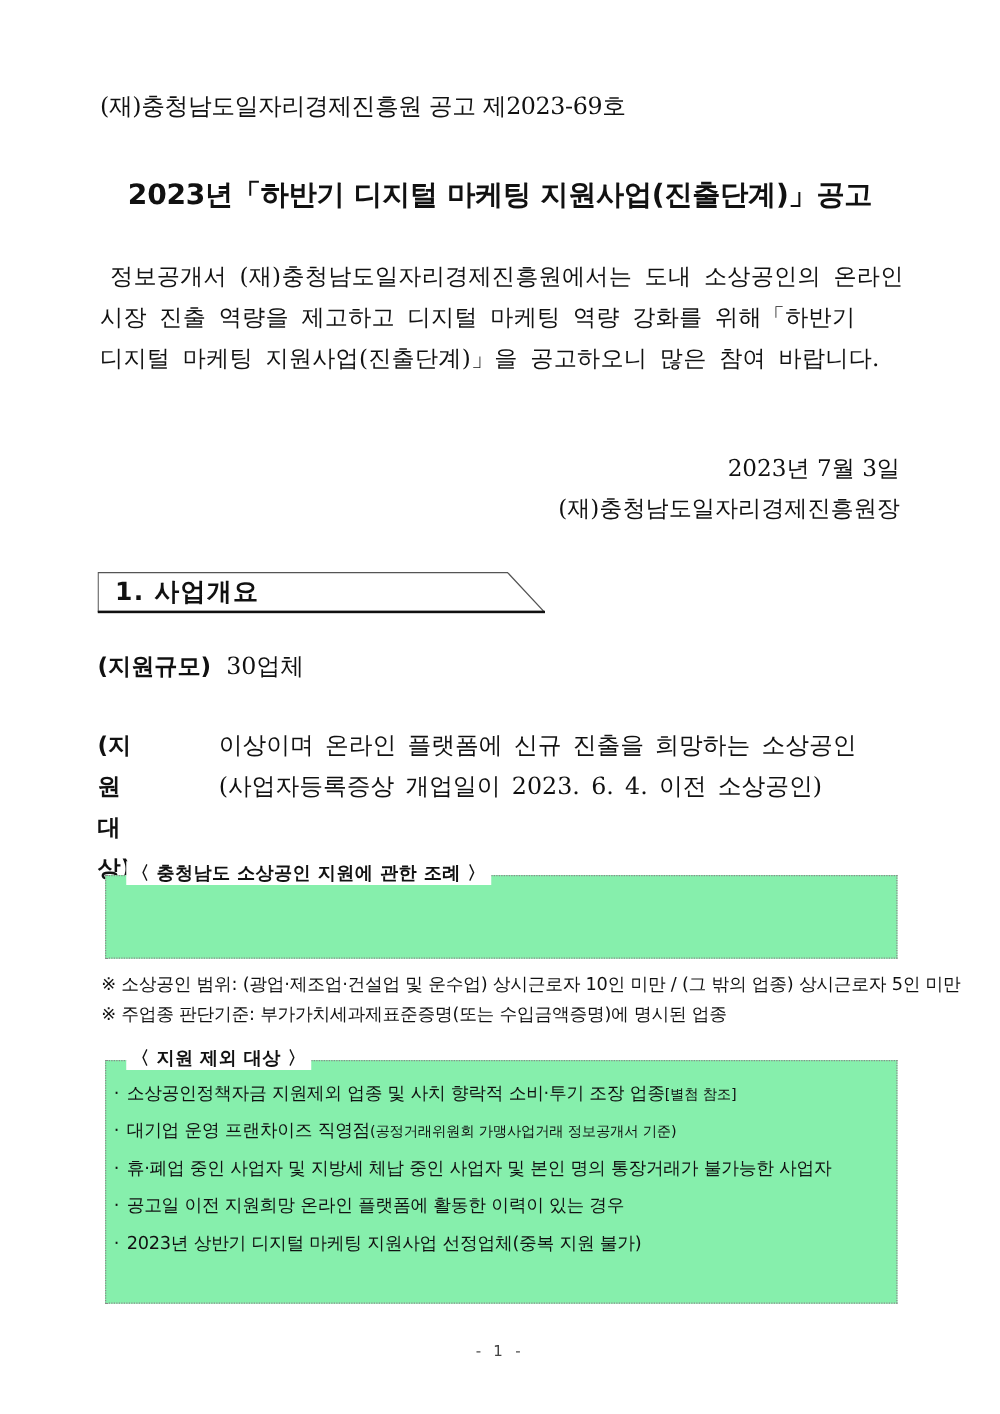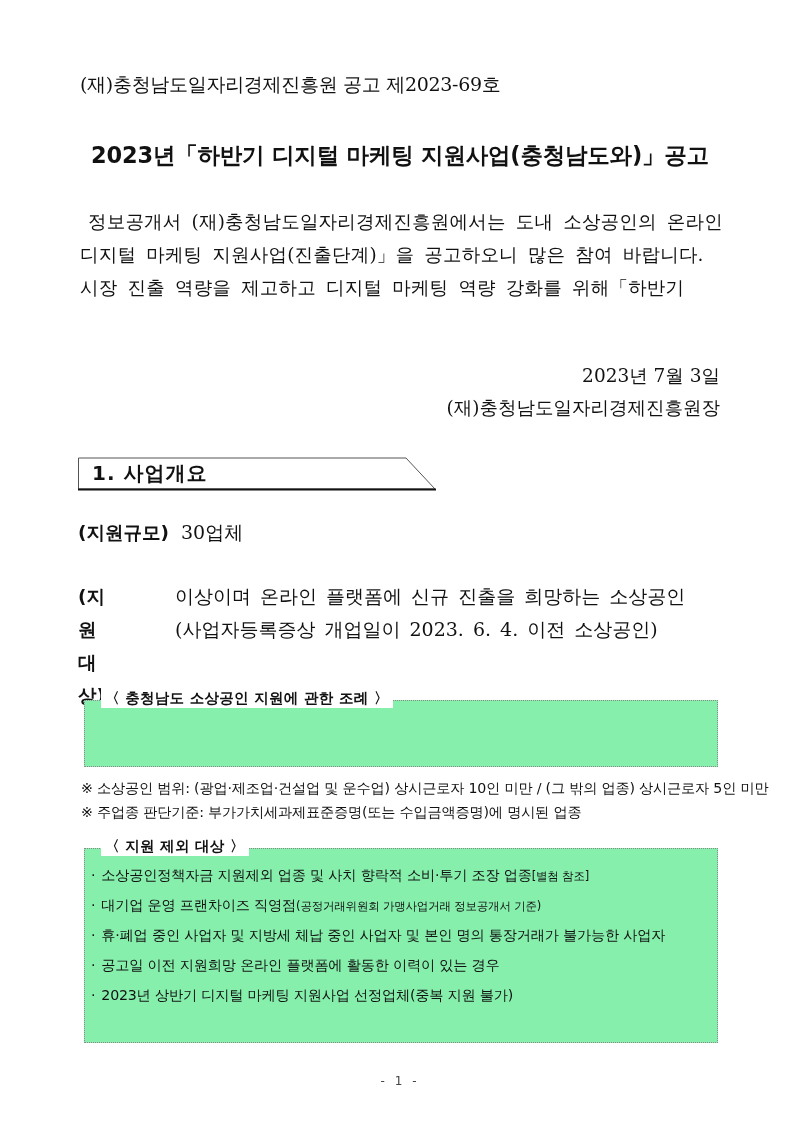--- a/index.html
+++ b/index.html
@@ -174,26 +174,26 @@
       font-family: "DejaVu Sans", "Liberation Sans", sans-serif;
       font-size: 12px;
       color: #444;
       letter-spacing: 3px;
     }
   </style>
 </head>
 <body>
 
 <div class="doc-number serif">(재)충청남도일자리경제진흥원 공고 제2023-69호</div>
-<div class="doc-title sans">2023년「하반기 디지털 마케팅 지원사업(충청남도와)」공고</div>
+<div class="doc-title sans">2023년「하반기 디지털 마케팅 지원사업(진출단계)」공고</div>
 
 <div class="intro">
   <p class="first">정보공개서 (재)충청남도일자리경제진흥원에서는 도내 소상공인의 온라인</p>
+  <p>시장 진출 역량을 제고하고 디지털 마케팅 역량 강화를 위해「하반기</p>
   <p>디지털 마케팅 지원사업(진출단계)」을 공고하오니 많은 참여 바랍니다.</p>
-  <p>시장 진출 역량을 제고하고 디지털 마케팅 역량 강화를 위해「하반기</p>
 </div>
 
 <div class="sign-block">
   <div>2023년 7월 3일</div>
   <div>(재)충청남도일자리경제진흥원장</div>
 </div>
 
 <div class="section-header">
   <svg width="360" height="34" viewBox="0 0 360 34">
     <polygon points="0.5,1 328,1 357,32 0.5,32" fill="#ffffff" stroke="#555" stroke-width="1"></polygon>

